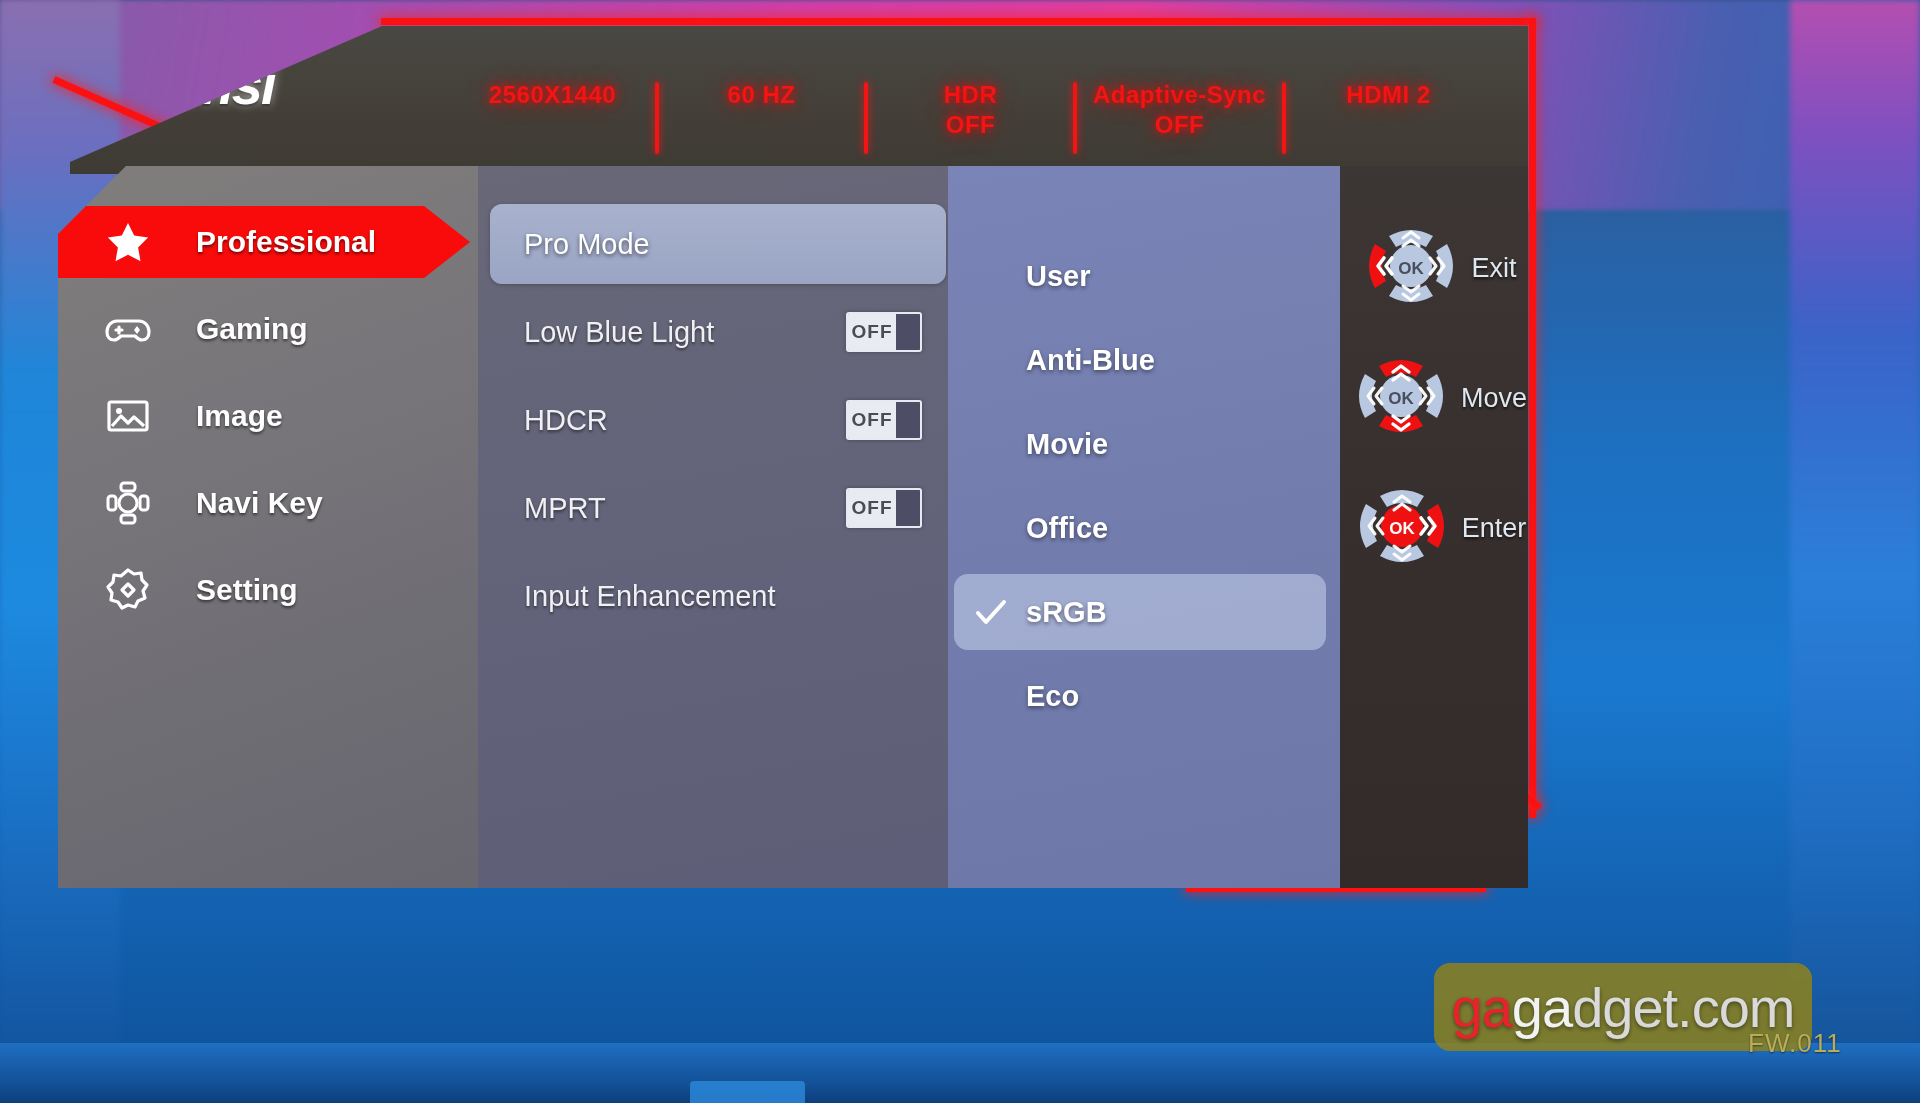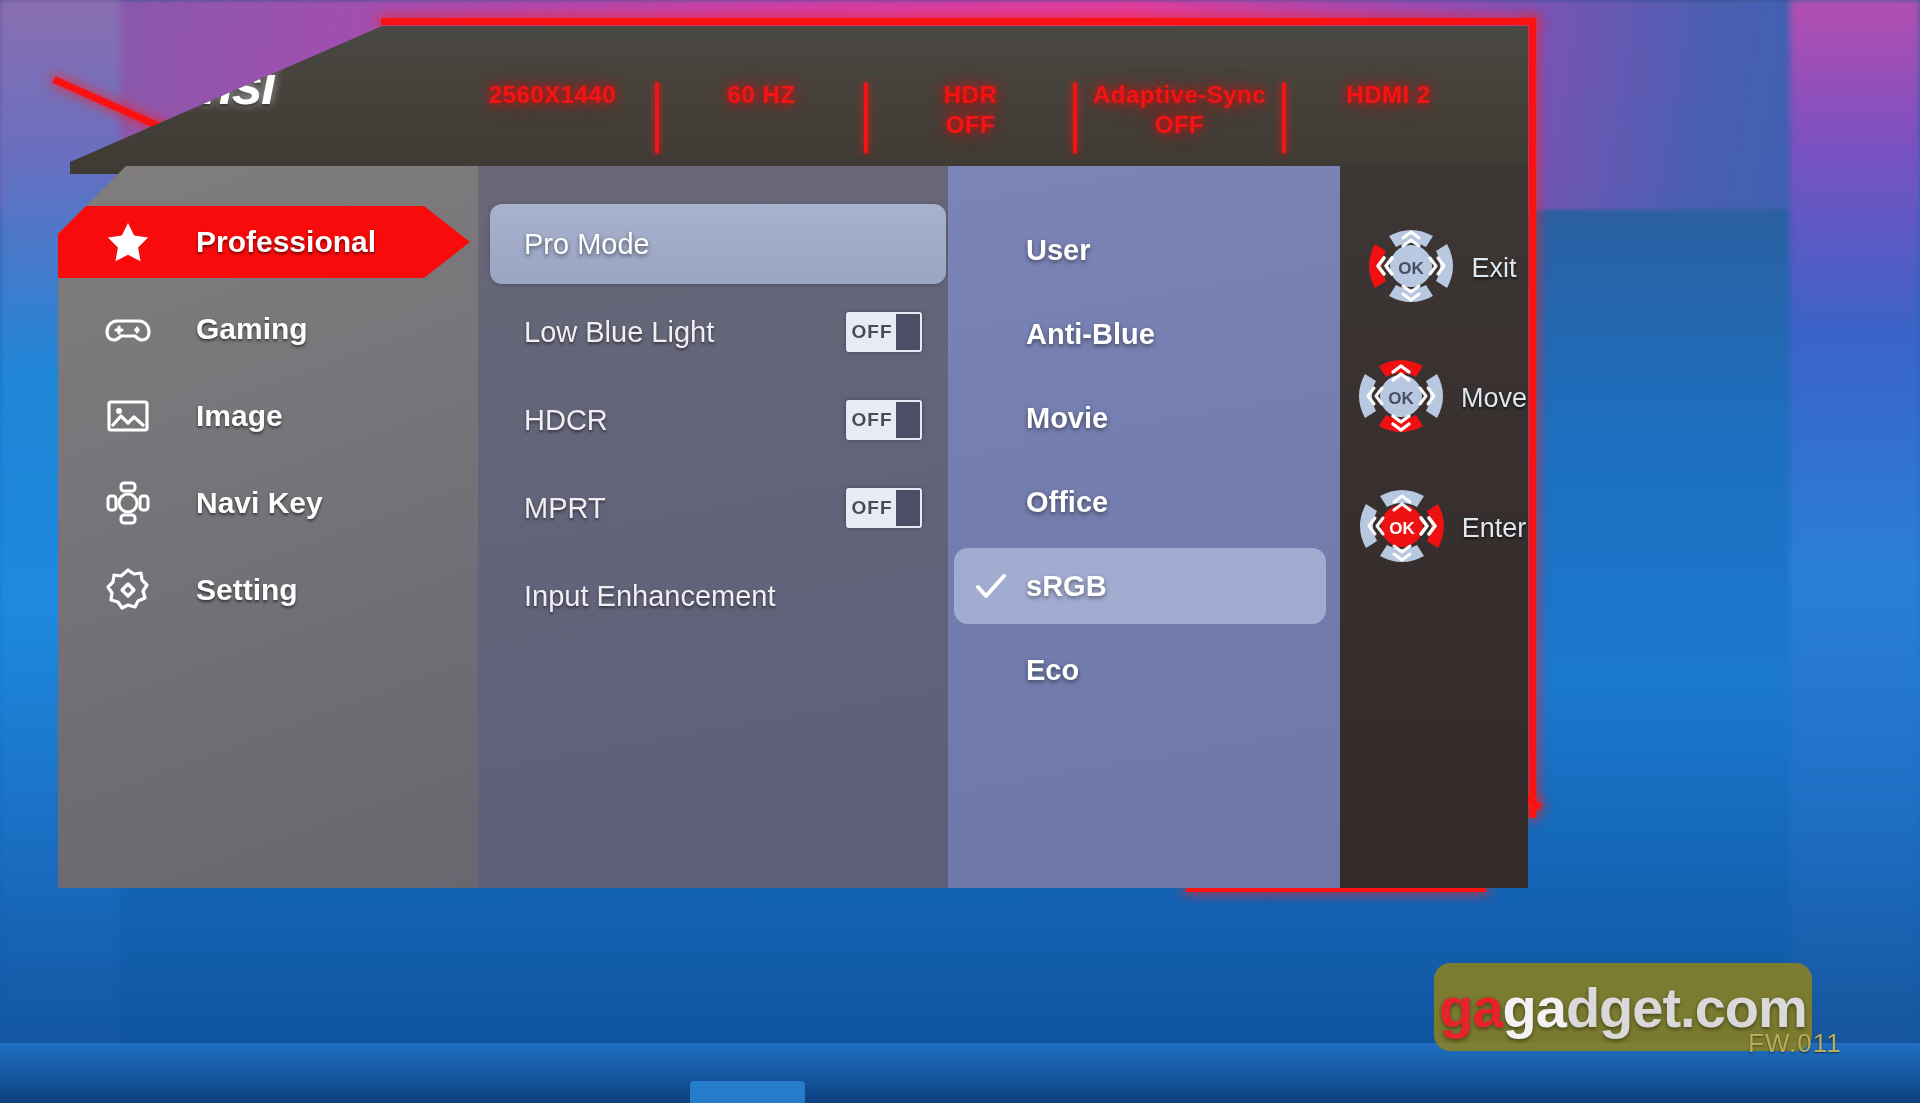--- a/index.html
+++ b/index.html
@@ -149,21 +149,21 @@
   .toggle .t-txt{
     flex:1; background:#e9ebf3; color:#4b4b58; font-size:19px; font-weight:bold;
     display:flex; align-items:center; justify-content:center; letter-spacing:1px;
   }
   .toggle .t-knob{ width:24px; background:#4d4d66; }
 
   
   #opts{
     flex:1;
     background:linear-gradient(170deg,#7a84b6 0%,#737dae 45%,#6d77a8 100%);
-    padding-top:42px; position:relative;
+    padding-top:68px; position:relative;
   }
   .opt-row{
     position:relative; height:84px; display:flex; align-items:center;
     padding-left:78px; margin-bottom:0;
   }
   .opt-row .lbl{ color:#ffffff; font-size:29px; font-weight:600;
                  text-shadow:0 2px 4px rgba(0,0,0,.45); }
   .opt-row.selected .hl{
     position:absolute; left:6px; right:14px; top:4px; bottom:4px;
     background:rgba(200,212,238,.55); border-radius:14px;
@@ -188,21 +188,21 @@
     text-shadow:0 2px 3px rgba(0,0,0,.7);
   }
 
   
   #watermark{
     position:absolute; left:1434px; top:963px; width:378px; height:88px;
     background:rgba(150,133,20,.80); border-radius:16px;
     display:flex; align-items:center; justify-content:center;
   }
   #watermark .wm{
-    font-size:56px; font-weight:bold; letter-spacing:-1px;
+    font-size:56px; font-weight:normal; letter-spacing:-1px;
     text-shadow:0 2px 4px rgba(0,0,0,.45);
   }
   #watermark .wm .r{ color:#e8222a; }
   #watermark .wm .w{ color:#f2f2f2; }
   #watermark .wm .g{ color:#d9d9d9; }
   #fwtag{
     position:absolute; left:1748px; top:1028px;
     color:#b9ad5a; font-size:26px; letter-spacing:1px;
     text-shadow:0 1px 2px rgba(0,0,0,.5);
   }

